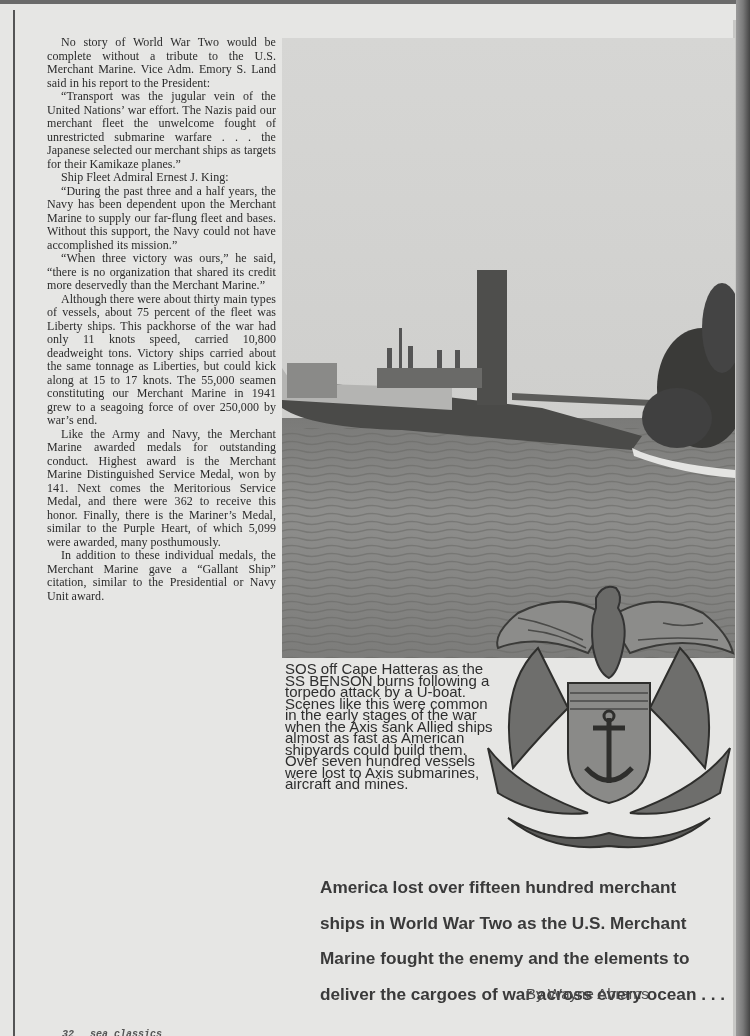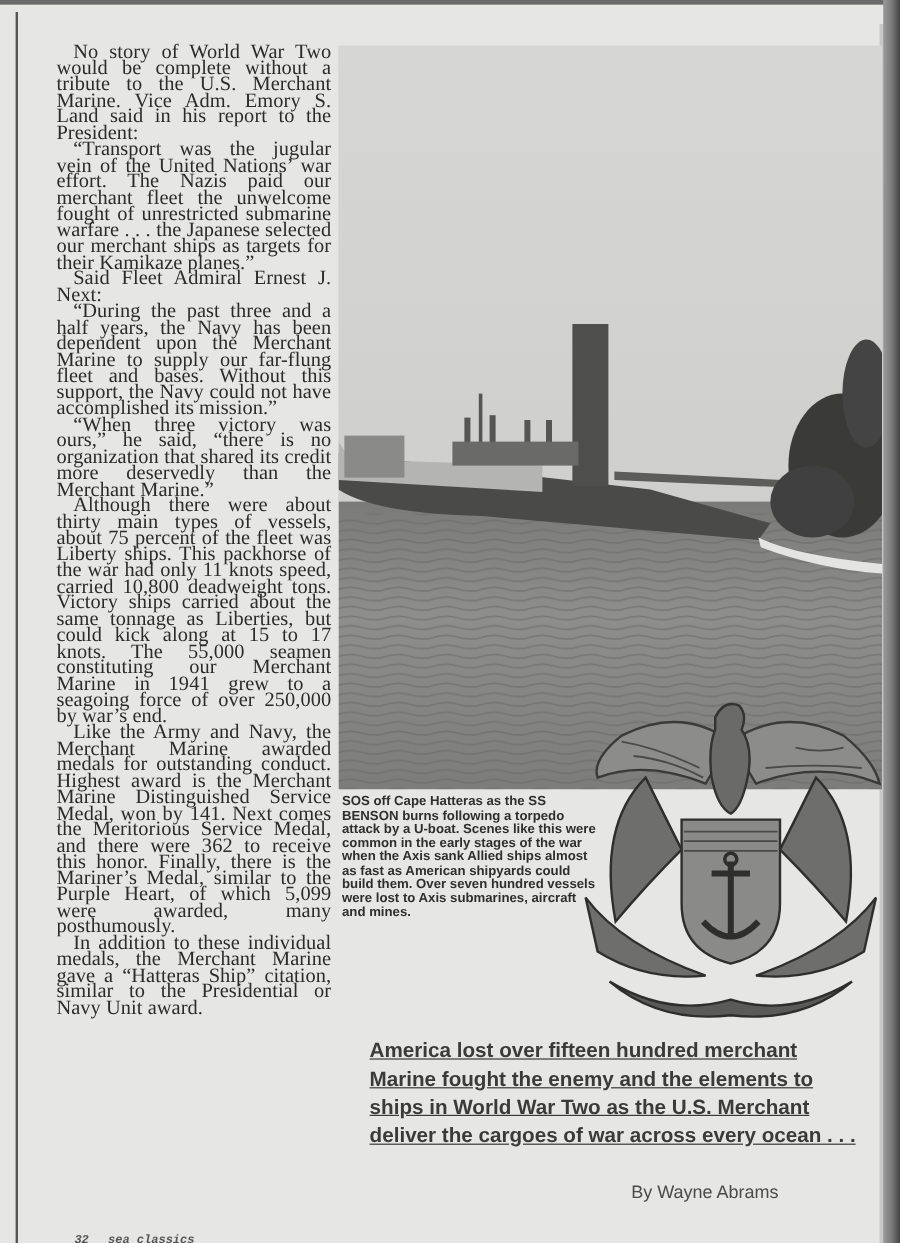--- a/index.html
+++ b/index.html
@@ -3,54 +3,54 @@
 <meta charset="utf-8">
 <style>
   html, body { margin:0; padding:0; }
   body { width:750px; height:1036px; position:relative; overflow:hidden; background:#dcdcda; font-family:"Liberation Serif", serif; }
   .topband { position:absolute; left:0; top:0; width:750px; height:4px; background:#6a6a6a; }
   .page { position:absolute; left:0; top:4px; width:736px; height:1032px; background:#e6e6e4; }
   .leftrule { position:absolute; left:13px; top:10px; width:2px; height:1026px; background:#555; }
   .rightedge { position:absolute; left:736px; top:0; width:14px; height:1036px; background:linear-gradient(90deg,#9a9a9a,#7a7a7a 50%,#444); }
   .rightedge2 { position:absolute; left:733px; top:20px; width:3px; height:1016px; background:#c8c8c6; }
 
-  .col { position:absolute; left:47px; top:36px; width:229px; font-size:17px; line-height:13.5px; color:#2b2b2b; text-align:justify; letter-spacing:0.05px; }
+  .col { position:absolute; left:47px; top:36px; width:229px; font-size:12px; line-height:13.5px; color:#2b2b2b; text-align:justify; letter-spacing:0.05px; }
   .col p { margin:0; text-indent:14px; hyphens:manual; }
 
   .photo { position:absolute; left:282px; top:38px; width:453px; height:620px; overflow:hidden; background:#d4d4d2; }
   .photo svg { display:block; }
 
-  .caption { position:absolute; left:285px; top:663px; width:212px; font-family:"Liberation Sans", sans-serif; font-weight:bold; font-size:11px; line-height:11.5px; color:#2e2e2e; }
+  .caption { position:absolute; left:285px; top:663px; width:212px; font-family:"Liberation Sans", sans-serif; font-weight:normal; font-size:15px; line-height:11.5px; color:#2e2e2e; }
 
   .emblem { position:absolute; left:478px; top:578px; width:262px; height:280px; }
 
   .deck { position:absolute; left:308px; top:864px; width:430px; font-family:"Liberation Sans", sans-serif; font-weight:bold; font-size:17.2px; line-height:23.6px; color:#3a3a3a; white-space:nowrap; }
-  .deck div { margin:0;text-decoration:underline; }
+  .deck div { margin:12px; }
   .byline { position:absolute; left:526px; top:985px; font-family:"Liberation Sans", sans-serif; font-size:15px; color:#4a4a4a; }
   .folio { position:absolute; left:62px; top:1029px; font-family:Liberation Mono, monospace; font-style:italic; font-weight:bold; font-size:10px; color:#555; }
   .folio span { margin-right:10px; }
 </style>
 </head>
 <body>
 
 <div class="topband"></div>
 <div class="page"></div>
 <div class="leftrule"></div>
 <div class="rightedge2"></div>
 <div class="rightedge"></div>
 
 <div class="col">
   <p>No story of World War Two would be complete without a tribute to the U.S. Merchant Marine. Vice Adm. Emory S. Land said in his report to the President:</p>
   <p>“Transport was the jugular vein of the United Nations’ war effort. The Nazis paid our merchant fleet the unwelcome fought of unrestricted submarine warfare . . . the Japanese selected our merchant ships as targets for their Kamikaze planes.”</p>
-  <p>Said Fleet Admiral Ernest J. Next:</p>
+  <p>Ship Fleet Admiral Ernest J. King:</p>
   <p>“During the past three and a half years, the Navy has been dependent upon the Merchant Marine to supply our far-flung fleet and bases. Without this support, the Navy could not have accomplished its mission.”</p>
   <p>“When three victory was ours,” he said, “there is no organization that shared its credit more deservedly than the Merchant Marine.”</p>
   <p>Although there were about thirty main types of vessels, about 75 percent of the fleet was Liberty ships. This packhorse of the war had only 11 knots speed, carried 10,800 deadweight tons. Victory ships carried about the same tonnage as Liberties, but could kick along at 15 to 17 knots. The 55,000 seamen constituting our Merchant Marine in 1941 grew to a seagoing force of over 250,000 by war’s end.</p>
   <p>Like the Army and Navy, the Merchant Marine awarded medals for outstanding conduct. Highest award is the Merchant Marine Distinguished Service Medal, won by 141. Next comes the Meritorious Service Medal, and there were 362 to receive this honor. Finally, there is the Mariner’s Medal, similar to the Purple Heart, of which 5,099 were awarded, many posthumously.</p>
-  <p>In addition to these individual medals, the Merchant Marine gave a “Hatteras Ship” citation, similar to the Presidential or Navy Unit award.</p>
+  <p>In addition to these individual medals, the Merchant Marine gave a “Gallant Ship” citation, similar to the Presidential or Navy Unit award.</p>
 </div>
 
 <div class="photo">
   <svg width="453" height="620" viewBox="0 0 453 620">
     <defs>
       <linearGradient id="sky" x1="0" y1="0" x2="0" y2="1">
         <stop offset="0" stop-color="#d6d6d4"></stop>
         <stop offset="1" stop-color="#cfcfcd"></stop>
       </linearGradient>
       <linearGradient id="sea" x1="0" y1="0" x2="0" y2="1">
@@ -105,22 +105,22 @@
     <path d="M90 105 L172 105 L172 175 Q172 215 131 225 Q90 215 90 175 Z" fill="#8a8a88" stroke="#2e2e2c" stroke-width="2"></path>
     <path d="M92 115 H170 M92 123 H170 M92 131 H170" stroke="#4a4a48" stroke-width="1.5"></path>
 
     <path d="M131 140 V205 M115 150 H147 M108 190 Q131 215 154 190" stroke="#2e2e2c" stroke-width="5" fill="none"></path>
     <circle cx="131" cy="138" r="5" fill="none" stroke="#2e2e2c" stroke-width="3"></circle>
   </svg>
 </div>
 
 <div class="deck">
   <div>America lost over fifteen hundred merchant</div>
+  <div>ships in World War Two as the U.S. Merchant</div>
   <div>Marine fought the enemy and the elements to</div>
-  <div>ships in World War Two as the U.S. Merchant</div>
   <div>deliver the cargoes of war across every ocean . . .</div>
 </div>
 <div class="byline">By Wayne Abrams</div>
 
 <div class="folio">
   <span>32</span>
   <span>sea classics</span>
 </div>
 
 </body></html>

